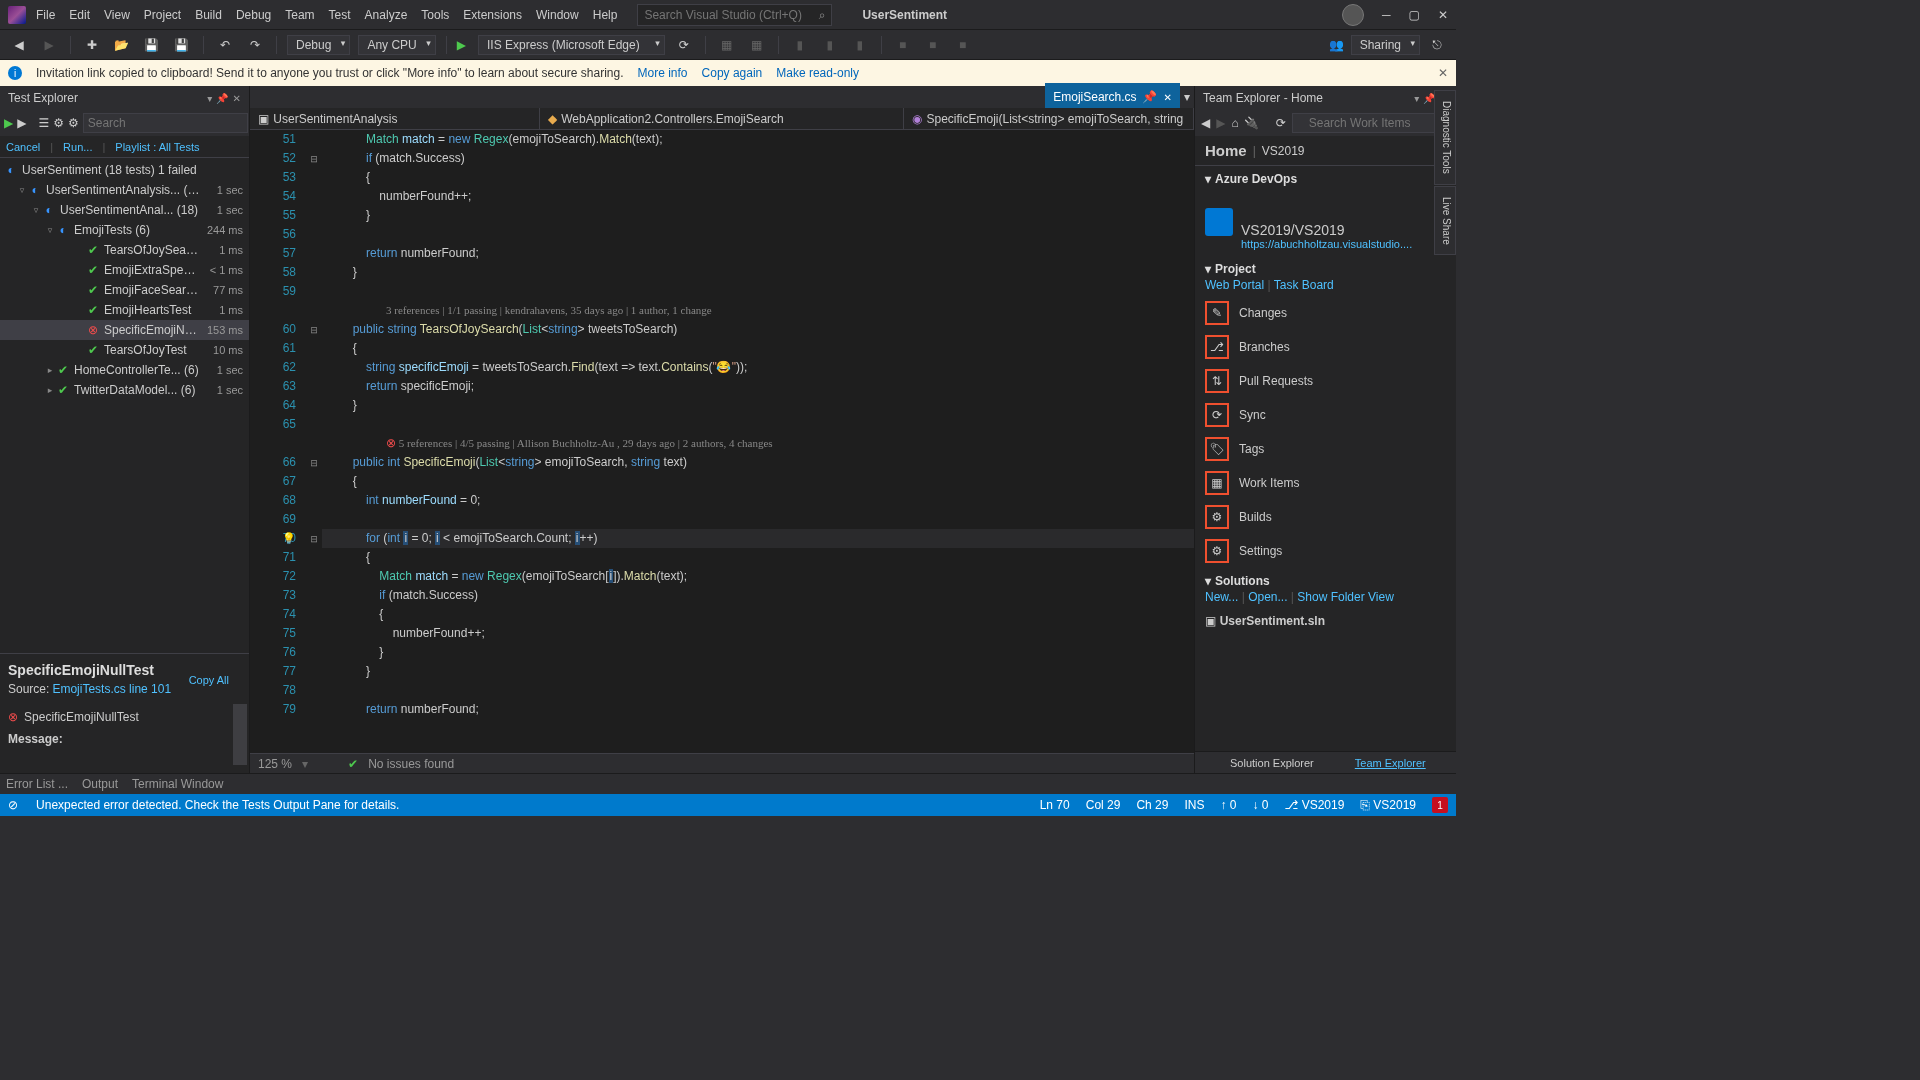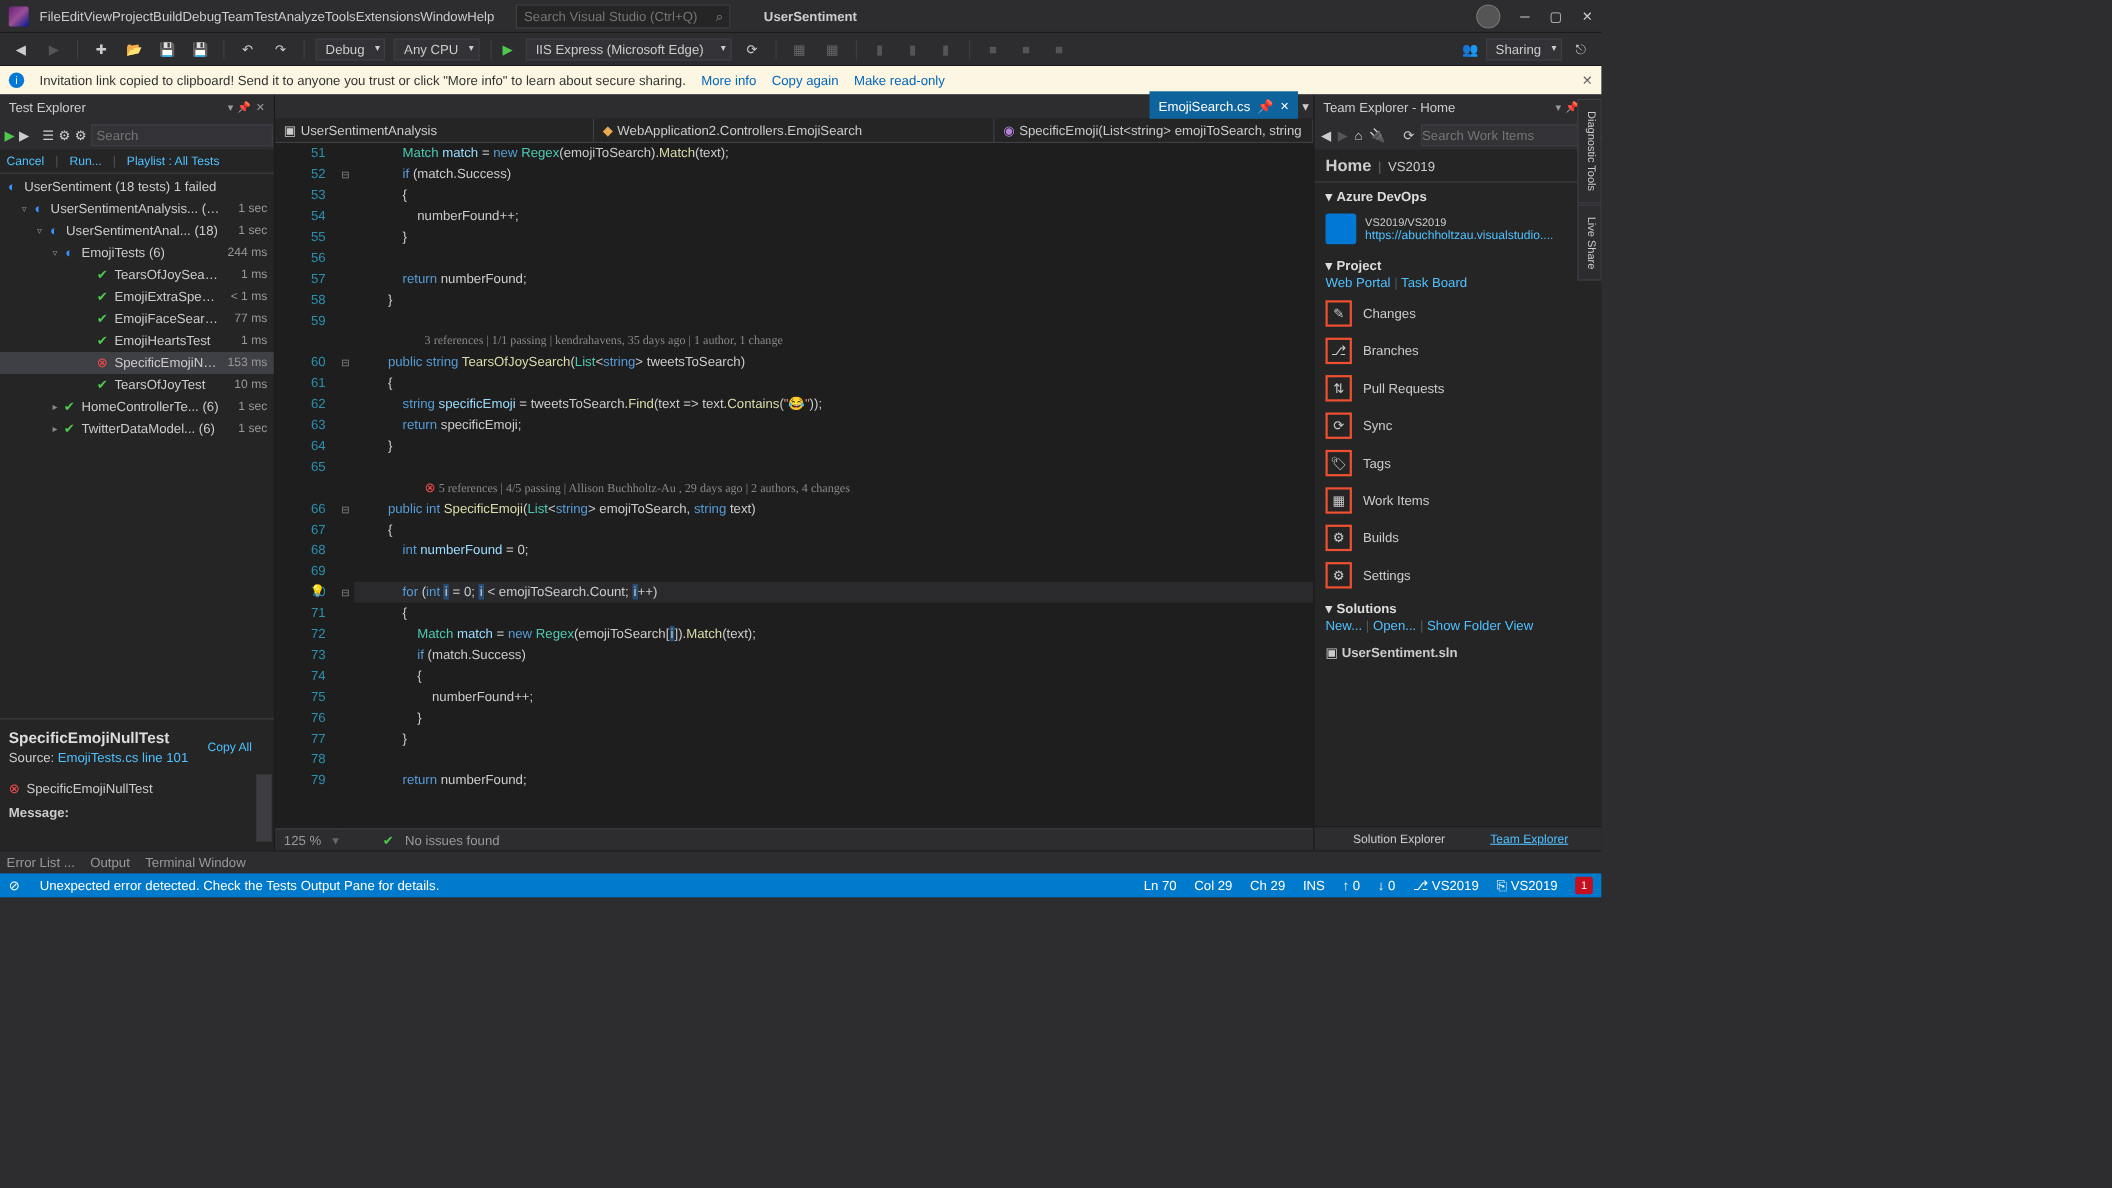--- a/index.html
+++ b/index.html
@@ -1,19 +1,19 @@
 <!DOCTYPE html>
 <html><head>
 <meta charset="utf-8">
 <style>
 * { margin: 0; padding: 0; box-sizing: border-box; font-family: "Segoe UI", Tahoma, sans-serif; font-size: 12px; }
 body { background: #2d2d30; color: #ccc; width: 1456px; height: 816px; overflow: hidden; position: relative; }
 .titlebar { height: 30px; background: #2d2d30; display: flex; align-items: center; padding: 0 8px; border-bottom: 1px solid #1b1b1c; }
 .logo { width: 18px; height: 18px; background: linear-gradient(135deg,#68217a 0%,#9b4f96 50%,#00188f 100%); margin-right: 10px; border-radius: 2px; }
-.menu { display: flex; gap: 0; }
+.menu { display: flex; gap: 14px; }
 .menu span { color: #ccc; cursor: pointer; }
 .searchbox { margin-left: 20px; width: 195px; height: 22px; background: #252526; border: 1px solid #3f3f46; display: flex; align-items: center; padding: 0 6px; color: #888; position: relative; }
 .searchbox input { background: transparent; border: none; color: #ccc; width: 160px; outline: none; }
 .proj-name { margin-left: 30px; color: #ccc; font-weight: 600; }
 .winbtns { margin-left: auto; display: flex; gap: 18px; color: #ccc; align-items: center; }
 .avatar { width: 22px; height: 22px; border-radius: 50%; background: #555; border: 1px solid #777; }
 .toolbar { height: 30px; background: #2d2d30; display: flex; align-items: center; padding: 0 8px; gap: 8px; border-bottom: 1px solid #1b1b1c; }
 .tb-btn { width: 22px; height: 22px; display: flex; align-items: center; justify-content: center; color: #ccc; }
 .tb-sep { width: 1px; height: 18px; background: #3f3f46; margin: 0 2px; }
 .tb-select { background: #333337; border: 1px solid #3f3f46; padding: 2px 18px 2px 8px; color: #ccc; position: relative; }
@@ -72,28 +72,28 @@
 .kw { color: #569cd6; }
 .typ { color: #4ec9b0; }
 .str { color: #d69d85; }
 .mth { color: #dcdcaa; }
 .var { color: #9cdcfe; }
 .hlv { background: #264f78; padding: 0 1px; }
 .bulb { position: absolute; left: -40px; color: #ffcc00; font-size: 11px; }
 .ed-status { height: 20px; background: #2d2d30; border-top: 1px solid #3f3f46; display: flex; align-items: center; padding: 0 8px; gap: 10px; font-size: 11px; color: #999; }
 .panel-right { width: 262px; background: #252526; border-left: 1px solid #1b1b1c; display: flex; flex-direction: column; }
 .pr-tb { height: 26px; display: flex; align-items: center; gap: 6px; padding: 0 6px; background: #2d2d30; }
-.pr-tb input { flex: 1; background: #333337; border: 1px solid #3f3f46; padding: 2px 0; color: #ccc; outline: none; }
+.pr-tb input { flex: 1; background: #333337; border: 1px solid #3f3f46; padding: 2px 16px; color: #ccc; outline: none; }
 .pr-home { padding: 6px 10px; display: flex; align-items: center; gap: 6px; border-bottom: 1px solid #3f3f46; }
 .pr-home .big { font-size: 15px; font-weight: 600; }
 .pr-sec { padding: 6px 10px 2px; }
 .pr-sec .sh { font-weight: 600; color: #ddd; display: flex; align-items: center; gap: 4px; }
 .devops { display: flex; gap: 8px; align-items: center; padding: 6px 10px; }
 .devops .dicon { width: 28px; height: 28px; background: #0078d4; border-radius: 3px; }
-.devops .dl1 { font-size: 10px; }
+.devops .dl1 { font-size: 14px; margin-top: 28px; }
 .devops .dl2 { font-size: 11px; color: #4fc1ff; }
 .tiles { display: flex; flex-direction: column; }
 .tile { height: 34px; display: flex; align-items: center; gap: 10px; padding: 0 10px; border-bottom: 0px solid #333; cursor: pointer; }
 .tile .ticn { width: 24px; height: 24px; border: 2px solid #f0502f; display: flex; align-items: center; justify-content: center; color: #ccc; font-size: 12px; }
 .soln { padding: 6px 10px; }
 .side-tabs { position: absolute; right: 0; top: 90px; width: 22px; display: flex; flex-direction: column; gap: 1px; }
 .side-tab { writing-mode: vertical-rl; background: #2d2d30; padding: 10px 3px; font-size: 10px; color: #ccc; border: 1px solid #3f3f46; }
 .bottom-tabs-r { height: 22px; background: #2d2d30; display: flex; align-items: center; padding: 0 4px; gap: 2px; border-top: 1px solid #1b1b1c; }
 .bottom-tabs-r span { padding: 0 8px; font-size: 11px; margin-left: 23px; }
 .bottom-tabs-r .act { color: #4fc1ff; text-decoration: underline; }

